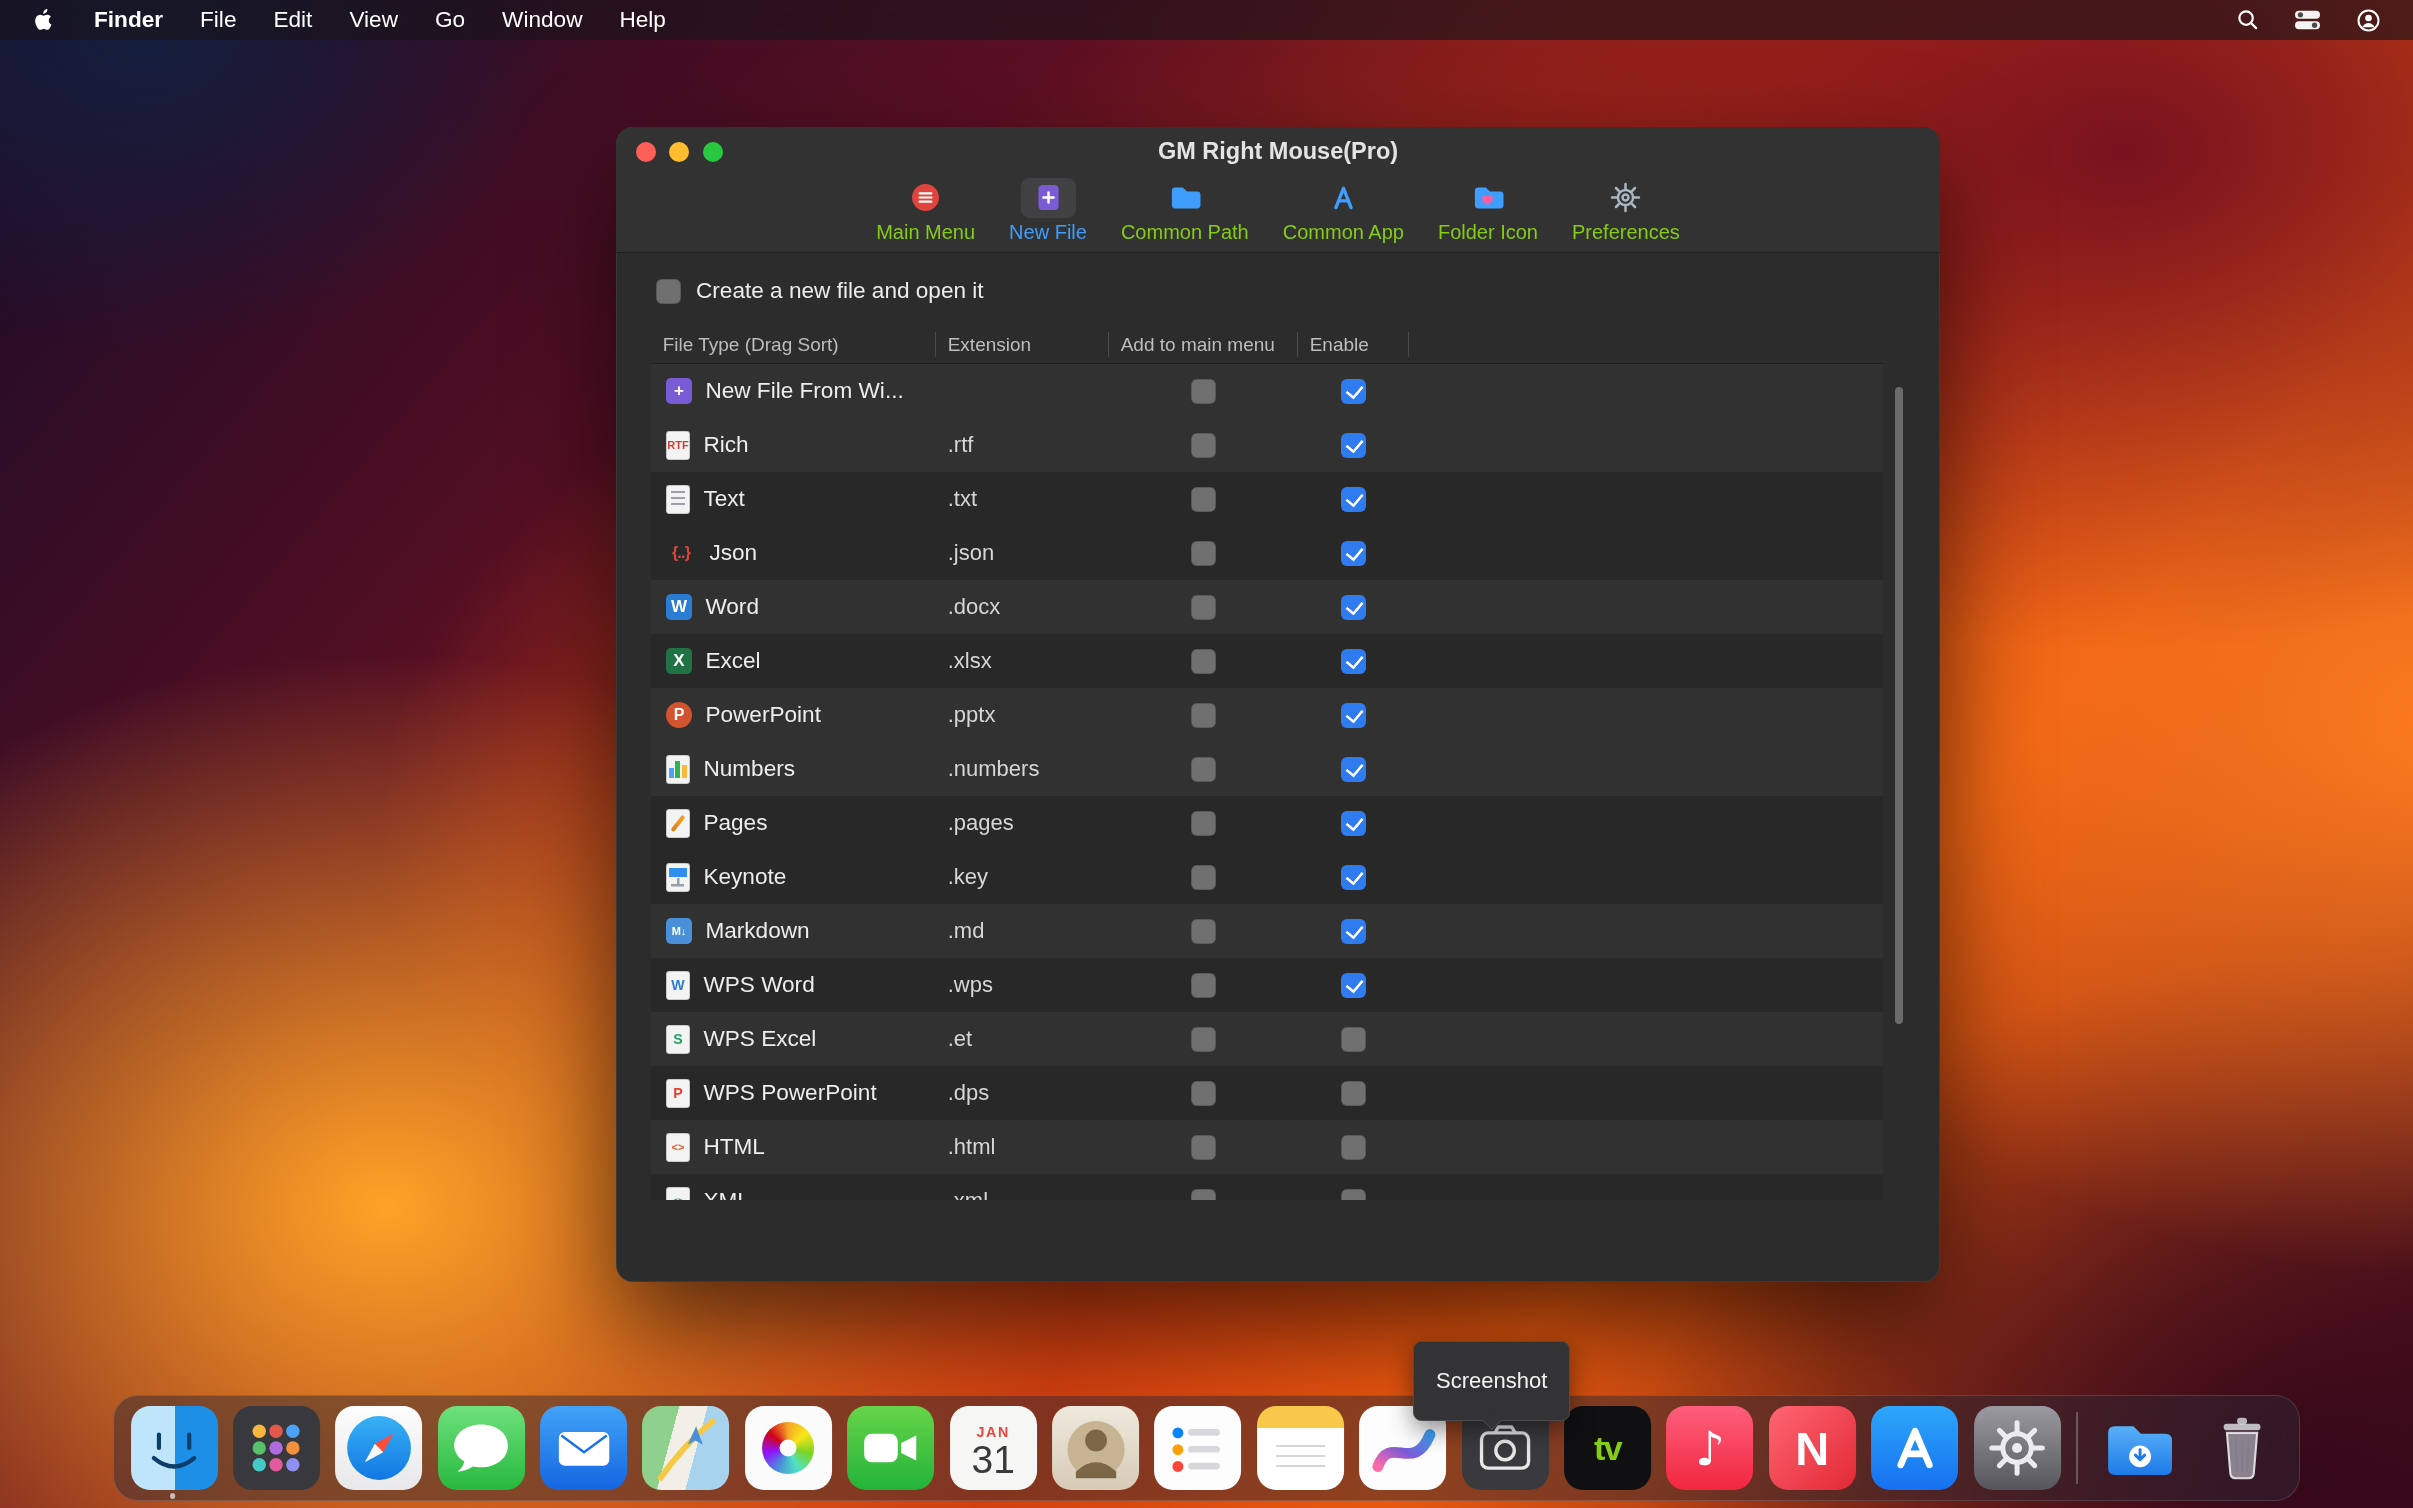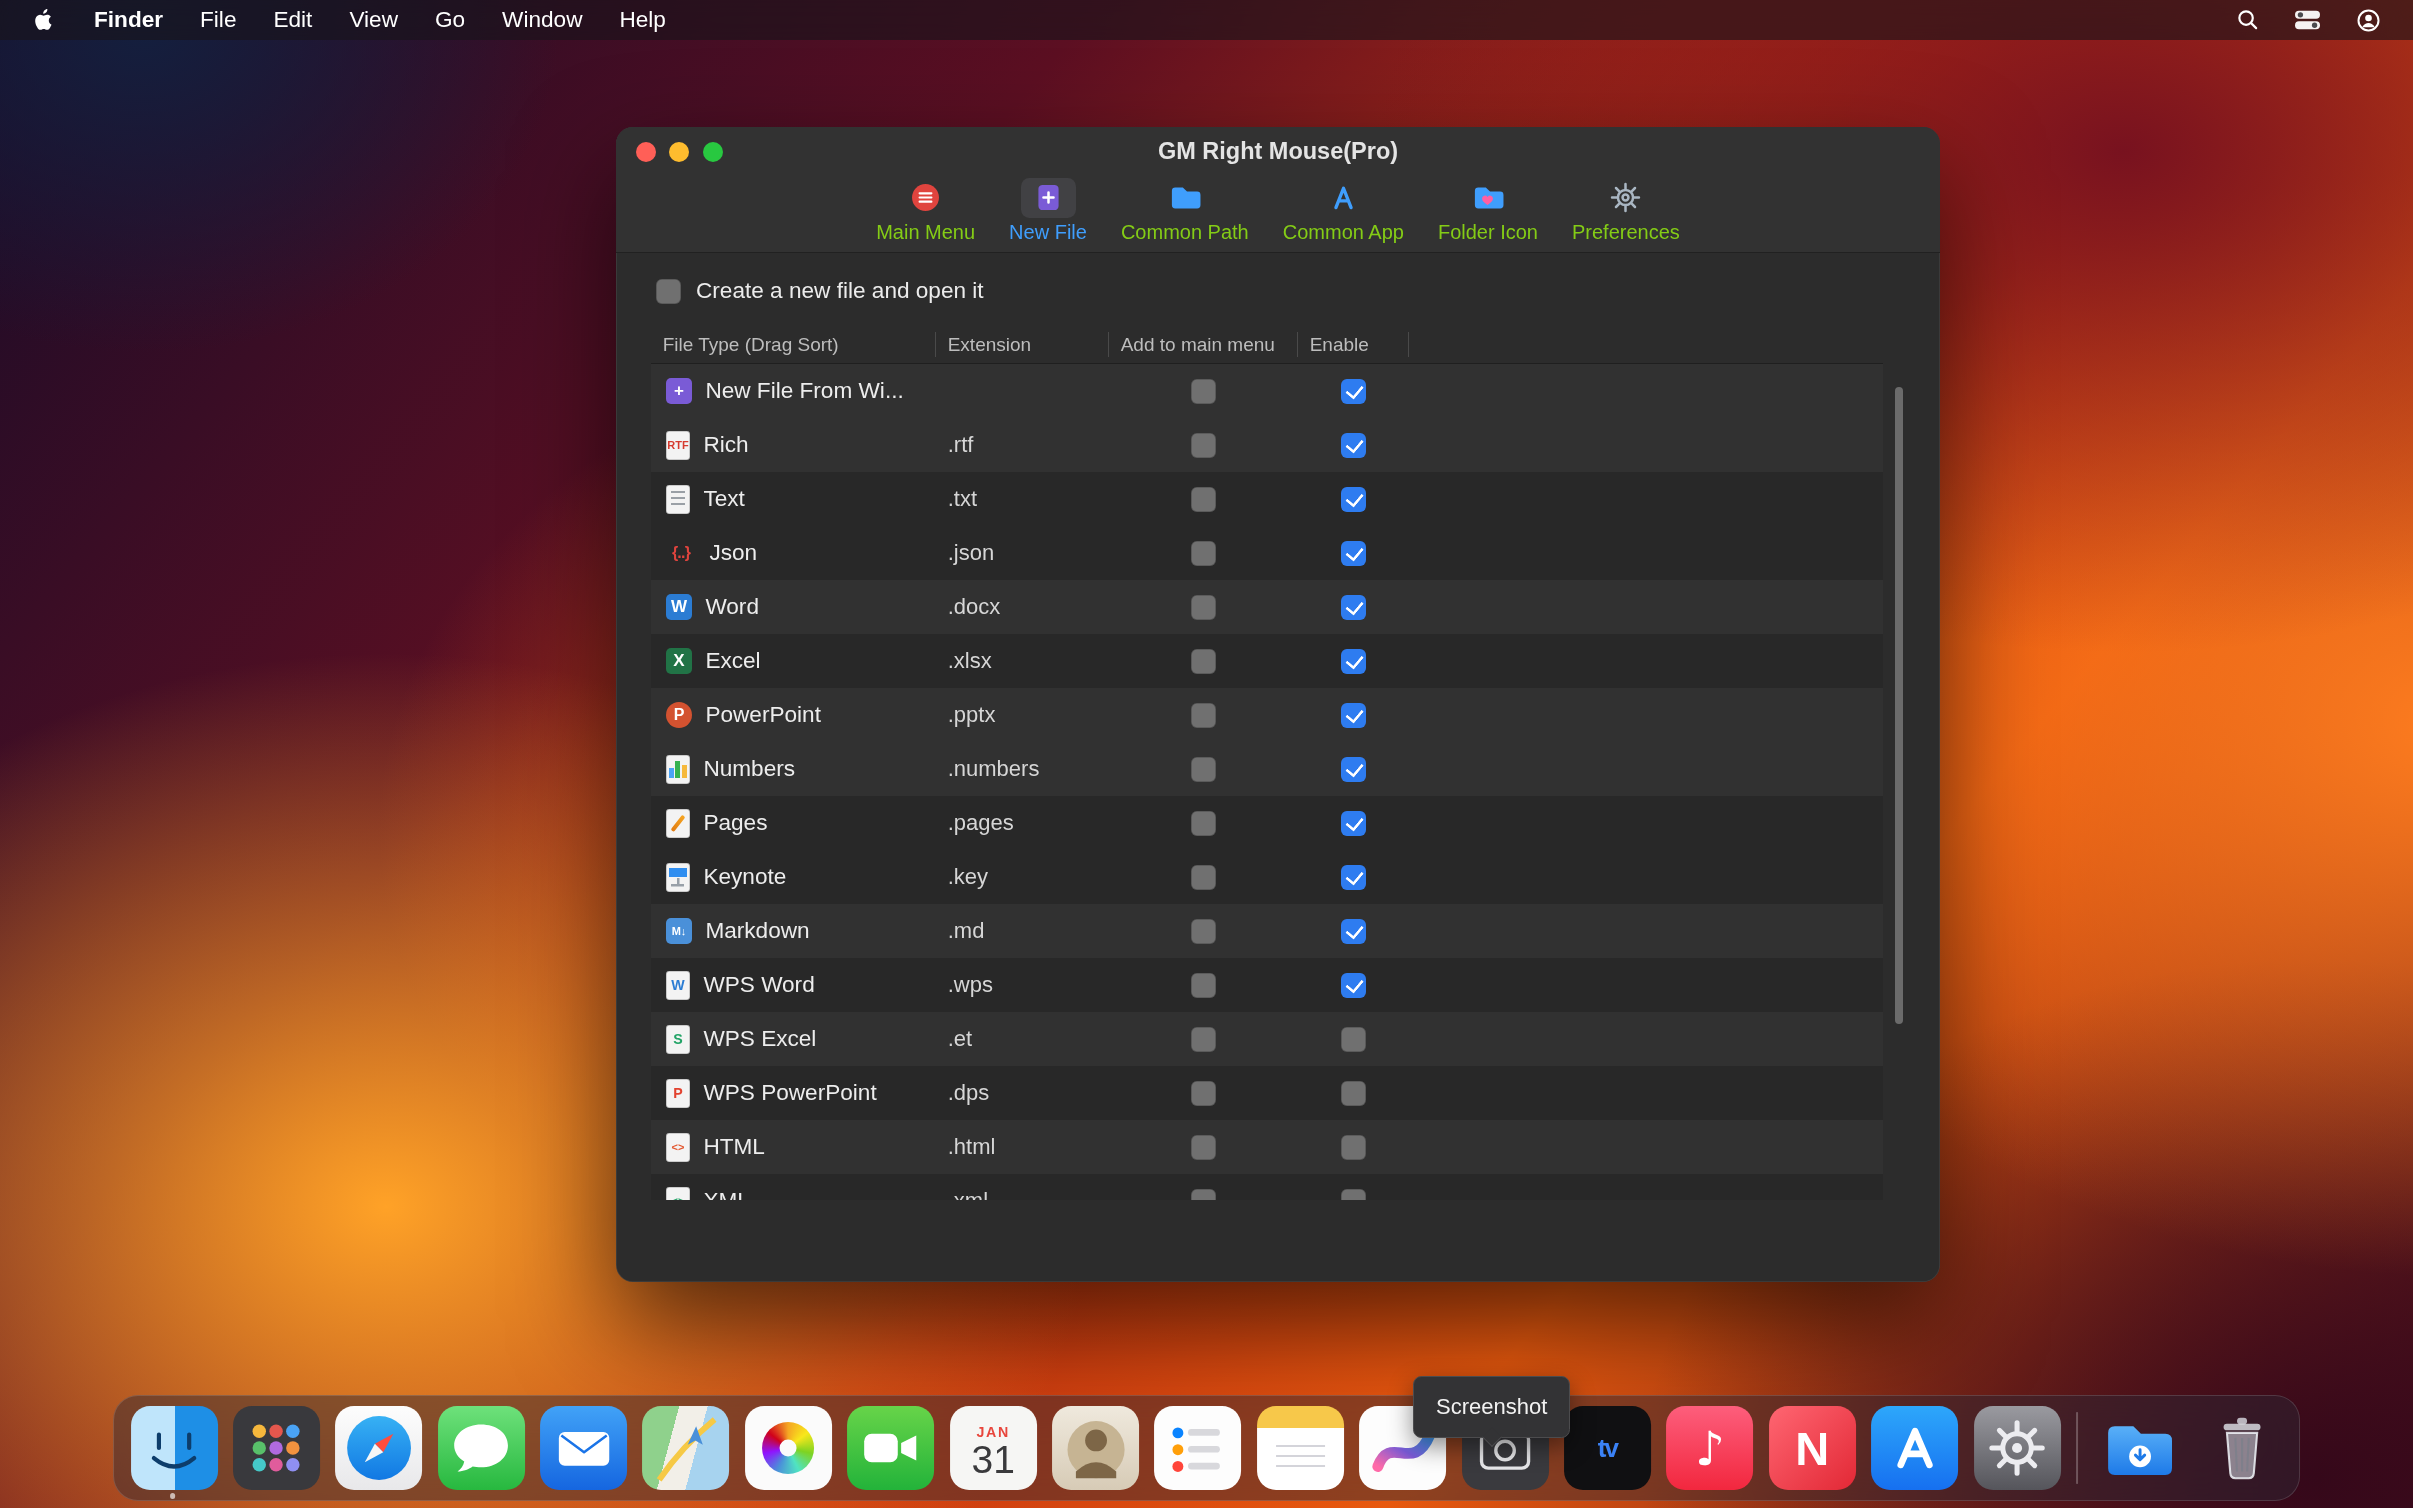--- a/index.html
+++ b/index.html
@@ -85,22 +85,22 @@
   .rv-bars::before{content:"";width:18.4px;height:17.6px;background:
      linear-gradient(#4aa3f5 0 0) 0 100%/5px 10px no-repeat,
      linear-gradient(#34b24f 0 0) 6.7px 100%/5px 17px no-repeat,
      linear-gradient(#f6b93c 0 0) 13.4px 100%/5px 13.4px no-repeat;}
   .rv-keynote::before{content:"";width:18.4px;height:19px;background:
      linear-gradient(#2f8ef0 0 0) 50% 0/18.4px 9.2px no-repeat,
      linear-gradient(#98a0a8 0 0) 50% 10px/2.5px 6.7px no-repeat,
      linear-gradient(#98a0a8 0 0) 50% 100%/13.4px 2.5px no-repeat;}
   .scrollbar{position:absolute;right:37px;top:260px;width:8.4px;height:637px;border-radius:4.2px;background:rgba(255,255,255,.30);}
   
-  .tooltip{position:absolute;left:1413px;top:1376px;z-index:60;background:#333335;border:0.8px solid #4c4c4e;border-radius:8.4px;
-    padding:17px 22px;font-size:22px;color:#f2f2f2;box-shadow:0 8.4px 25px rgba(0,0,0,.45);}
+  .tooltip{position:absolute;left:1413px;top:1341px;z-index:60;background:#333335;border:0.8px solid #4c4c4e;border-radius:8.4px;
+    padding:26px 22px;font-size:22px;color:#f2f2f2;box-shadow:0 8.4px 25px rgba(0,0,0,.45);}
   .tooltip::after{content:"";position:absolute;left:50%;bottom:-6.7px;width:12.6px;height:12.6px;background:#333335;
     border-right:0.8px solid #4c4c4e;border-bottom:0.8px solid #4c4c4e;transform:translateX(-50%) rotate(45deg);}
   
   .dock{position:absolute;left:50%;bottom:6.7px;transform:translateX(-50%);z-index:55;
     background:rgba(46,40,52,.48);backdrop-filter:blur(22px);
     border:0.8px solid rgba(255,255,255,.14);border-radius:25px;
     display:flex;align-items:center;gap:18.4px;padding:10px 17px;}
   .dock-item{width:84px;height:84px;position:relative;flex:none;}
   .di{width:87px;height:84px;border-radius:19px;overflow:hidden;display:flex;align-items:center;justify-content:center;position:relative;}
   .di svg{display:block;}
@@ -119,21 +119,21 @@
   .dk-calendar{background:#f6f6f4;flex-direction:column;gap:0;}
   .cal-month{font-size:14.2px;font-weight:700;color:#e8463c;letter-spacing:1.7px;margin-top:8.4px;}
   .cal-day{font-size:39px;font-weight:300;color:#3a3a3c;line-height:1.05;}
   .dk-contacts{background:linear-gradient(#efe9dd,#d7cbb6);}
   .dk-reminders{background:#fdfdfd;}
   .dk-notes{background:linear-gradient(#f7c84a 0 26%,#ffffff 26%);}
   .notes-lines{width:49px;height:28.5px;margin-top:22px;background:repeating-linear-gradient(to bottom,#d4d4da 0 2.5px,transparent 2.5px 10px);}
   .dk-freeform{background:#fdfdfd;}
   .dk-screenshot{background:#3a3a3e;}
   .dk-tv{background:#101012;}
-  .tv-label{color:#3b82f6;font-size:26px;font-weight:700;letter-spacing:-1.7px;}
+  .tv-label{color:#84cc16;font-size:34px;font-weight:700;letter-spacing:-1.7px;}
   .dk-music{background:linear-gradient(#fd5e7c,#f2273e);}
   .music-note{color:#fff;font-size:47px;font-family:"DejaVu Sans",sans-serif;}
   .dk-news{background:linear-gradient(135deg,#ff6672,#e22835);}
   .news-letter{color:#fff;font-size:47px;font-weight:700;}
   .dk-appstore{background:linear-gradient(#2da7fb,#1670f0);}
   .dk-settings{background:linear-gradient(#9a9aa0,#55555b);}
   .dk-downloads{background:transparent;}
   .dk-trash{background:transparent;}
 </style>
 </head>

